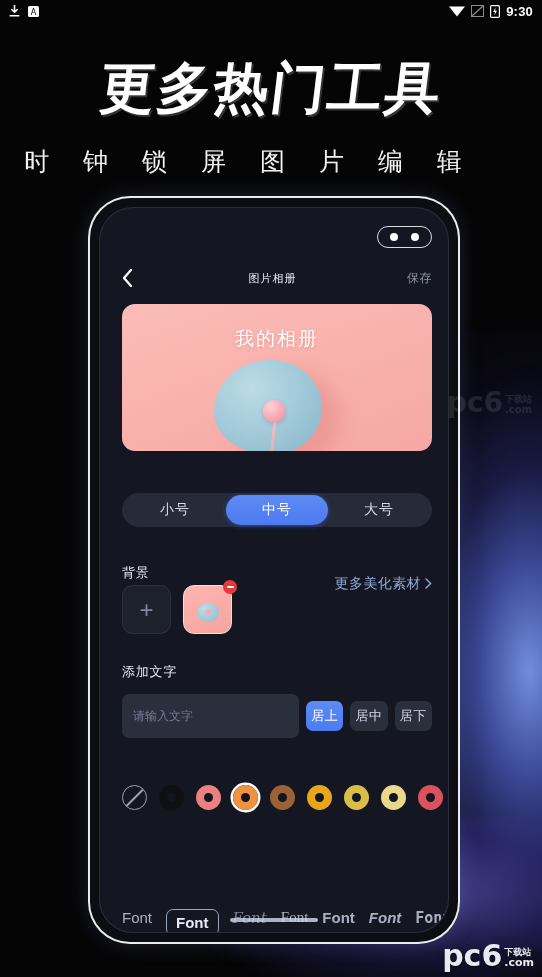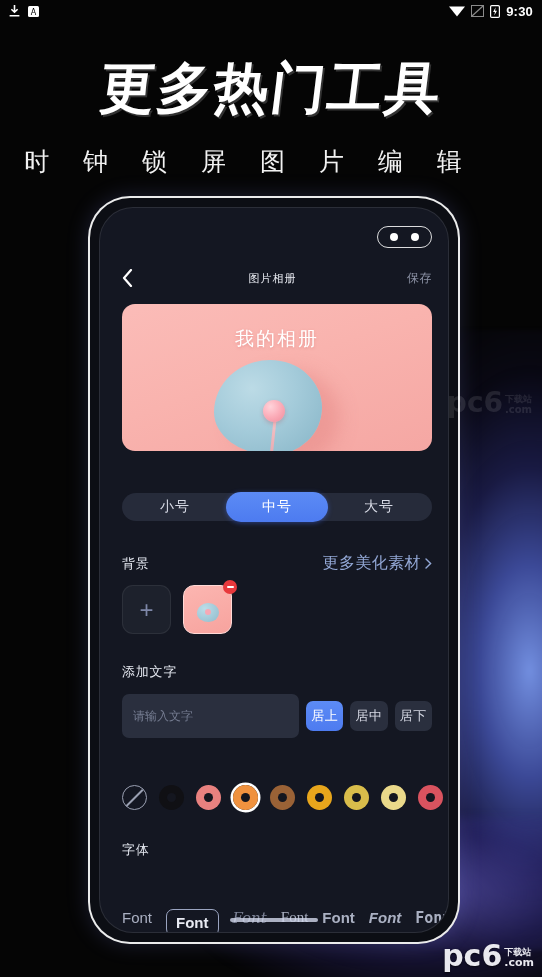--- a/index.html
+++ b/index.html
@@ -171,21 +171,21 @@
     position: absolute;
     left: 141px; top: 96px;
     width: 22px; height: 22px; border-radius: 50%;
     background: radial-gradient(circle at 34% 30%, #ffd3da 0%, #fbacb8 50%, #ef8b9b 100%);
     box-shadow: 0 2px 4px rgba(180,80,90,0.3);
   }
 
   
   .seg {
     position: absolute; left: 22px; top: 285px;
-    width: 310px; height: 28px;
+    width: 310px; height: 34px;
     border-radius: 17px;
     background: #262b3a;
     display: flex; align-items: center;
     padding: 2px;
   }
   .seg-item {
     flex: 1; height: 30px;
     display: flex; align-items: center; justify-content: center;
     color: #d8dbe6; font-size: 14px; letter-spacing: 1px;
     border-radius: 15px;
@@ -197,22 +197,22 @@
   }
 
   
   .sec-row {
     position: absolute; left: 22px; width: 310px;
     display: flex; align-items: center;
   }
   .sec-title { color: #e5e8f0; font-size: 13px; letter-spacing: .8px; }
   .sec-link {
     margin-left: auto;
-    color: #93a8d6; font-size: 16px; letter-spacing: .4px;
-    display: flex; align-items: center; gap: 4px;
+    color: #93a8d6; font-size: 14px; letter-spacing: .4px;
+    display: flex; align-items: center; gap: 4px; margin-top: 22px;
   }
 
   
   .bg-row {
     position: absolute; left: 22px; top: 377px;
     display: flex; align-items: center; gap: 12px;
   }
   .add-tile {
     width: 49px; height: 49px; border-radius: 11px;
     background: #20everything;
@@ -498,23 +498,20 @@
             <span class="ring" style="background:#d9bd4b"></span>
           </div>
         <div class="sw">
             <span class="ring" style="background:#ead98a"></span>
           </div>
         <div class="sw">
             <span class="ring" style="background:#d9535f"></span>
           </div>
       </div>
 
-      <div class="sec-row" style="top:633px;">
-        <span class="sec-title">字体</span>
-      </div>
 
       <div class="font-row">
         <div class="font-item">Font</div>
         <div class="font-item sel">Font</div>
         <div class="font-item f-italic">Font</div>
         <div class="font-item f-serif">Font</div>
         <div class="font-item f-bold">Font</div>
         <div class="font-item f-bolditalic">Font</div>
         <div class="font-item f-mono f-bold">Font</div>
       </div>

